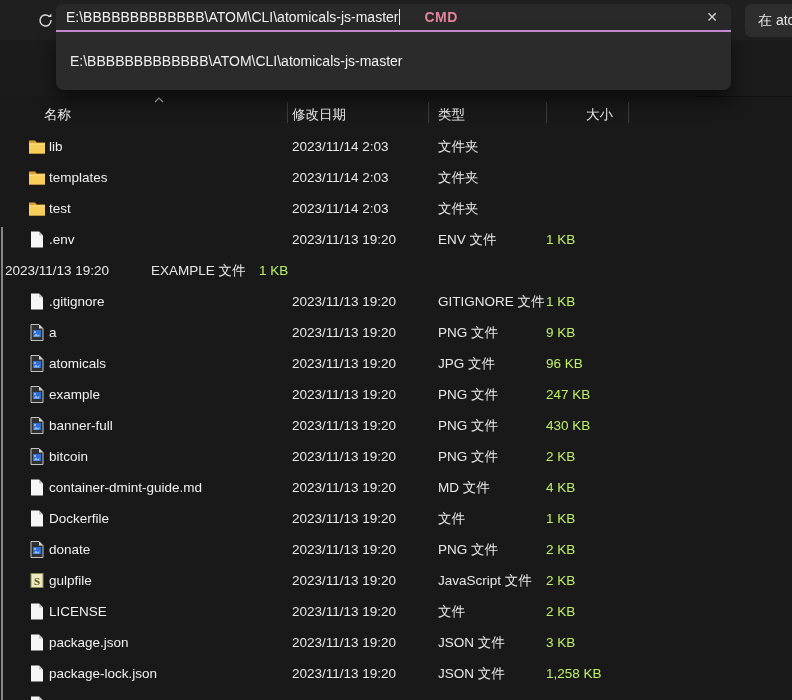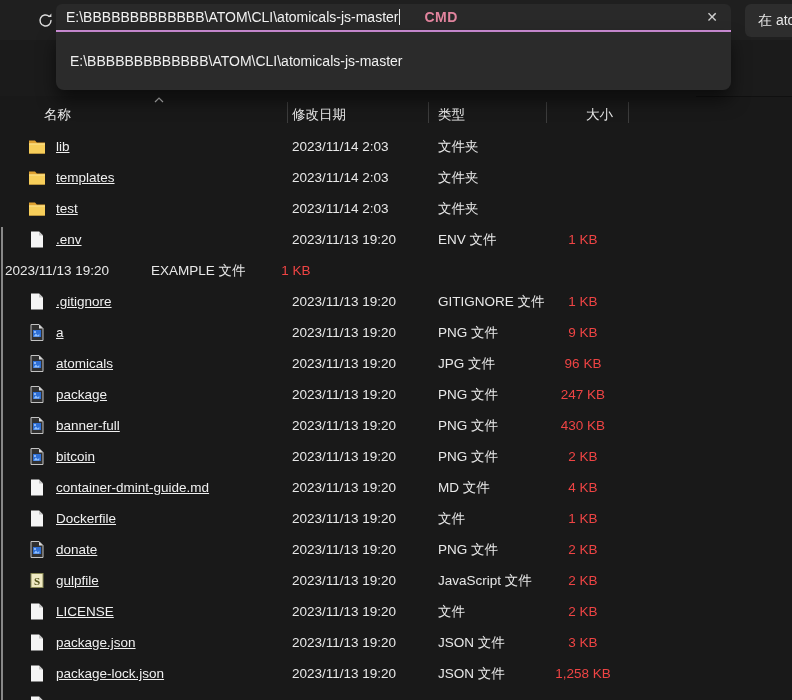--- a/index.html
+++ b/index.html
@@ -49,24 +49,24 @@
   .col-date{left:292px;}
   .col-type{left:438px;text-align:center;}
   .col-size{left:586px;}
   .sort-caret{position:absolute;left:153px;top:0px;width:12px;height:8px;cursor:pointer;}
   .col-sep{position:absolute;top:6px;width:1px;height:21px;background:#3d3d3d;}
   .sep1{left:287px;} .sep2{left:428px;} .sep3{left:546px;} .sep4{left:628px;}
   .rows{position:absolute;left:0;top:35px;width:792px;}
   .file-row{height:31px;display:flex;align-items:center;cursor:default;}
   .cell-name{width:287px;display:flex;align-items:center;flex:none;}
   .ficon{width:18px;height:17px;margin-left:28px;flex:none;}
-  .fname{margin-left:10px;font-size:13.5px;color:#f0f0f0;white-space:nowrap;text-decoration:underline;}
+  .fname{margin-left:3px;font-size:13.5px;color:#f0f0f0;white-space:nowrap;}
   .cell-date{width:141px;padding-left:5px;box-sizing:border-box;font-size:13.5px;color:#e8e8e8;flex:none;white-space:nowrap;}
   .cell-type{width:118px;padding-left:10px;box-sizing:border-box;font-size:13.5px;color:#e8e8e8;flex:none;white-space:nowrap;}
-  .cell-size{width:82px;padding-right:8px;box-sizing:border-box;font-size:13.5px;color:#ef4444;flex:none;text-align:center;white-space:nowrap;}
+  .cell-size{width:82px;padding-right:8px;box-sizing:border-box;font-size:13.5px;color:#bef264;flex:none;text-align:left;white-space:nowrap;}
   .hidden-defs{position:absolute;width:0;height:0;overflow:hidden;}
 </style>
 </head>
 <body>
 
 <svg class="hidden-defs" aria-hidden="true">
   <defs>
     <symbol id="i-folder" viewBox="0 0 18 17">
       <path d="M1 2.5h6l1.8 2H17v11H1z" fill="#dfa130"></path>
       <rect x="1" y="5.4" width="16" height="10.1" rx="0.6" fill="#f7ce5a"></rect>
@@ -229,21 +229,21 @@
     <div class="cell-date">2023/11/13 19:20</div>
     <div class="cell-type">JPG 文件</div>
     <div class="cell-size">96 KB</div>
   </div>
 
   <div class="file-row">
     <div class="cell-name">
       <svg class="ficon">
             <use href="#i-image"></use>
           </svg>
-      <span class="fname">package</span>
+      <span class="fname">example</span>
     </div>
     <div class="cell-date">2023/11/13 19:20</div>
     <div class="cell-type">PNG 文件</div>
     <div class="cell-size">247 KB</div>
   </div>
 
   <div class="file-row">
     <div class="cell-name">
       <svg class="ficon">
             <use href="#i-image"></use>

